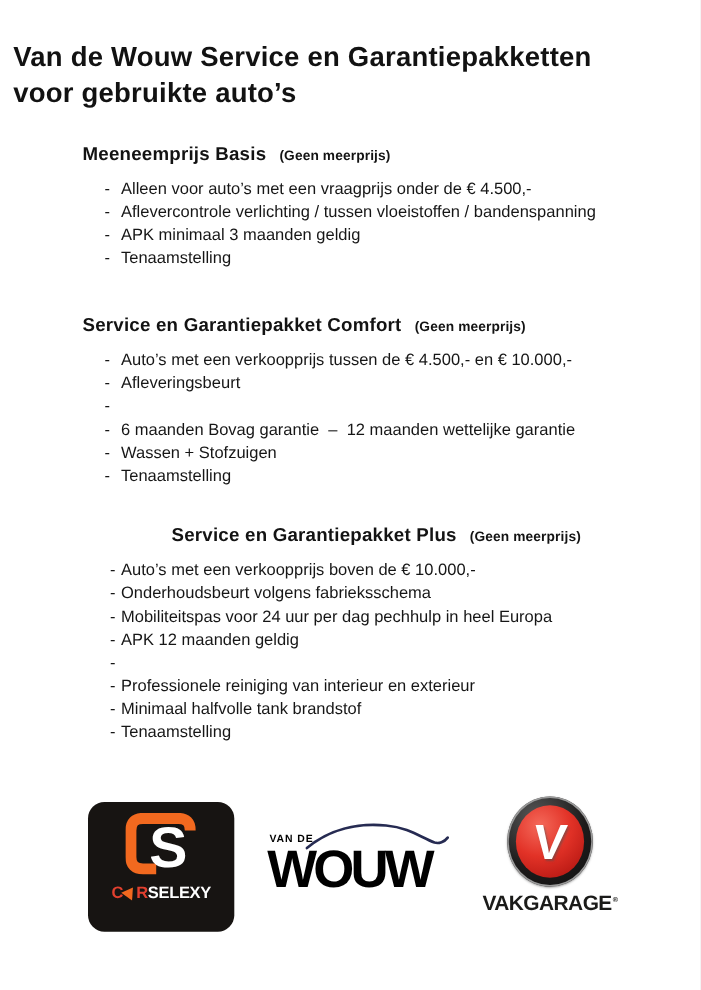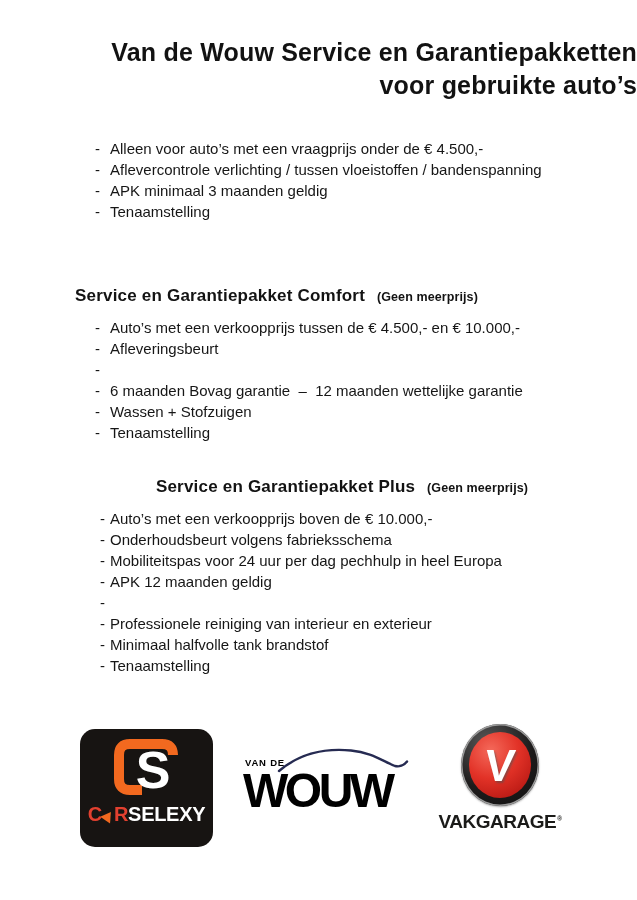--- a/index.html
+++ b/index.html
@@ -8,21 +8,21 @@
     width:637px;height:900px;
     margin:0 auto;
     background:#ffffff;
     font-family:"Liberation Sans", sans-serif;
     color:#141414;
     overflow:hidden;
   }
   
   .title{
     position:absolute;top:36px;left:0;right:0;
-    margin:0;text-align:right;
+    margin:0;text-align:left;
     font-size:25px;font-weight:700;line-height:33px;
     color:#121212;letter-spacing:.2px;padding-left:12px;
   }
   .title-line{display:block;}
   
   #sections{position:absolute;inset:0;}
   .pkg{position:absolute;left:75px;right:28px;}
   .pkg:nth-of-type(1){top:129px;}
   .pkg:nth-of-type(2){top:285px;}
   .pkg:nth-of-type(3){top:476px;text-align:center;}
@@ -43,21 +43,21 @@
   
   .logos{position:absolute;left:0;top:0;width:100%;height:100%;pointer-events:none;}
   
   .logo-carselexy{
     position:absolute;left:80px;top:729px;width:133px;height:118px;
     background:#171412;border-radius:15px;
   }
   .cs-mono{position:absolute;left:34px;top:10px;width:64px;height:56px;}
   .cs-wordmark{
     position:absolute;left:0;right:0;top:74px;
-    text-align:center;font-size:20px;font-weight:700;
+    text-align:center;font-size:15px;font-weight:700;
     letter-spacing:-.3px;color:#ffffff;white-space:nowrap;
   }
   .cs-red{color:#e2402f;}
   .cs-cursor{
     display:inline-block;width:0;height:0;
     border-left:10px solid #f2691f;
     border-top:6px solid transparent;
     border-bottom:6px solid transparent;
     transform:rotate(-55deg);
     margin:0 1px -1px 1px;
@@ -104,20 +104,24 @@
 
 <div class="page">
 
   <h1 class="title">
     <span class="title-line">Van de Wouw Service en Garantiepakketten</span>
     <span class="title-line">voor gebruikte auto’s</span>
   </h1>
 
   <div id="sections">
   <section class="pkg">
+    <h2 class="pkg-heading">
+      <span class="pkg-name">Meeneemprijs Basis</span>
+      <span class="pkg-note">(Geen meerprijs)</span>
+    </h2>
     <ul class="pkg-items">
           <li>
             <span class="dash">-</span>
             <span class="li-text">Alleen voor auto’s met een vraagprijs onder de € 4.500,-</span>
           </li>
           <li>
             <span class="dash">-</span>
             <span class="li-text">Aflevercontrole verlichting / tussen vloeistoffen / bandenspanning</span>
           </li>
           <li>

